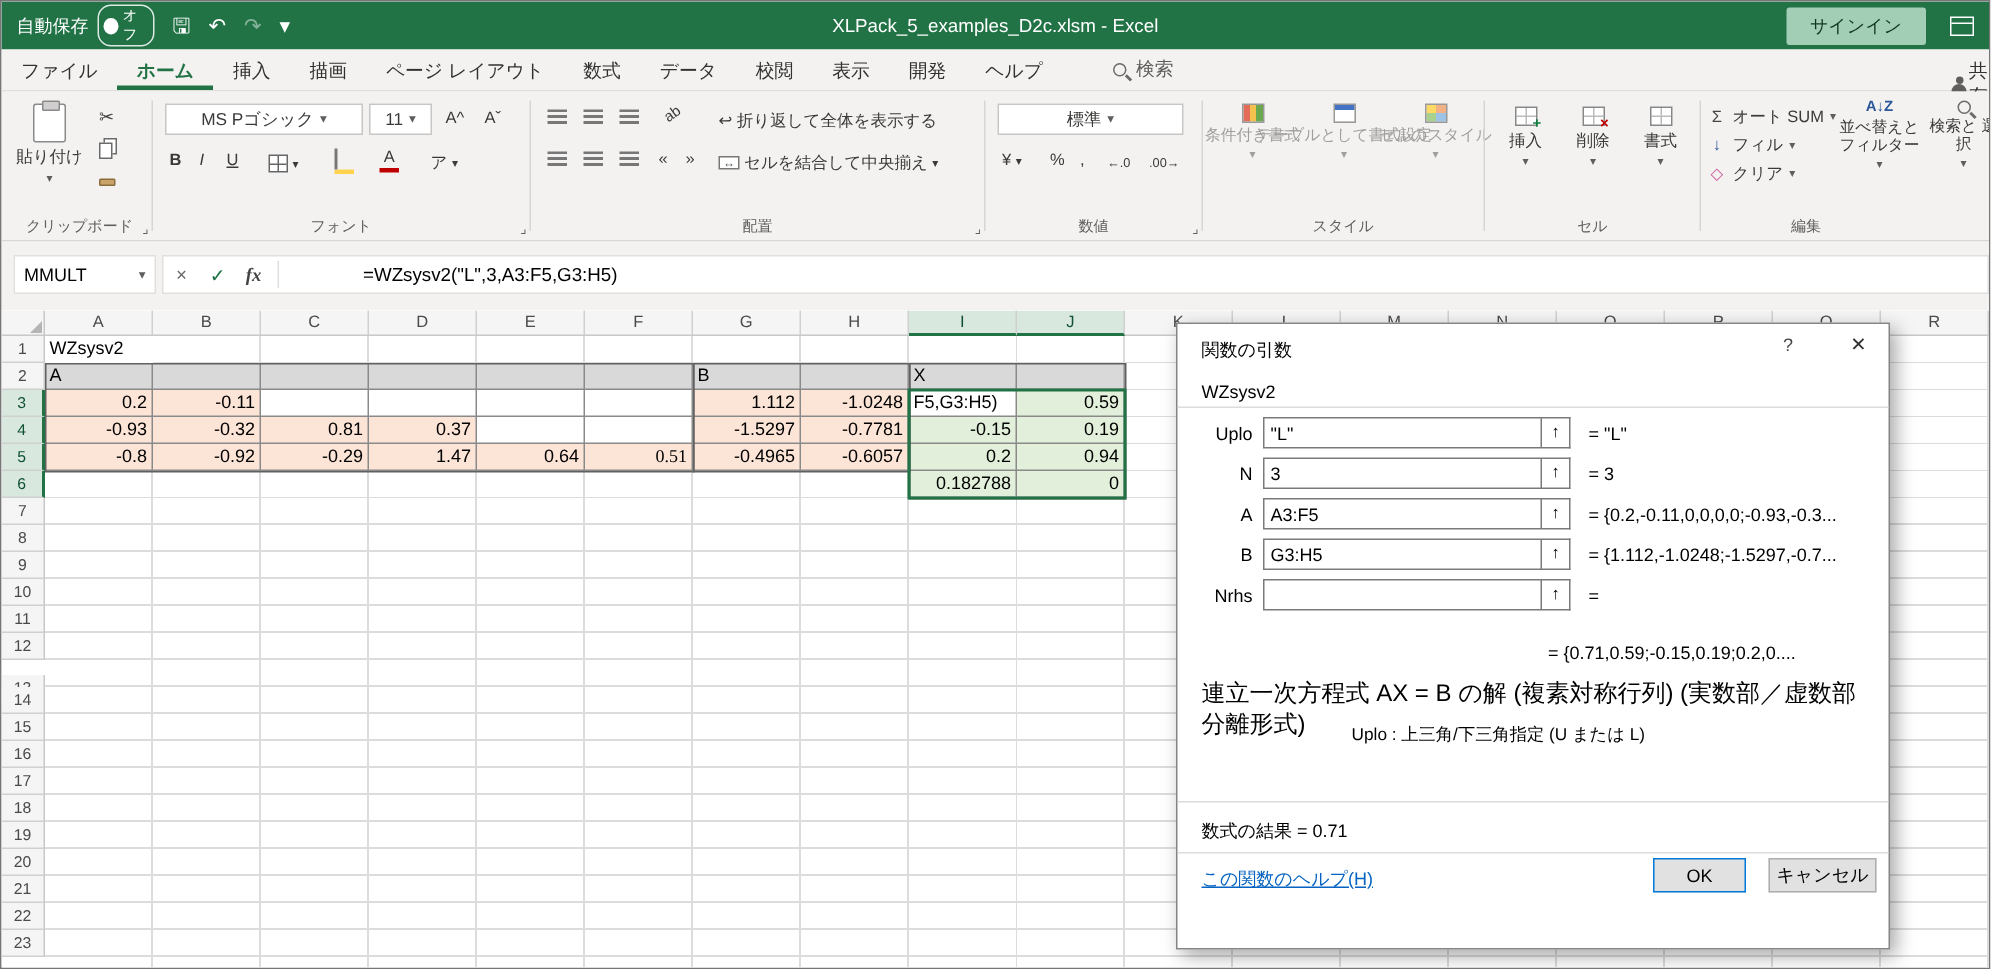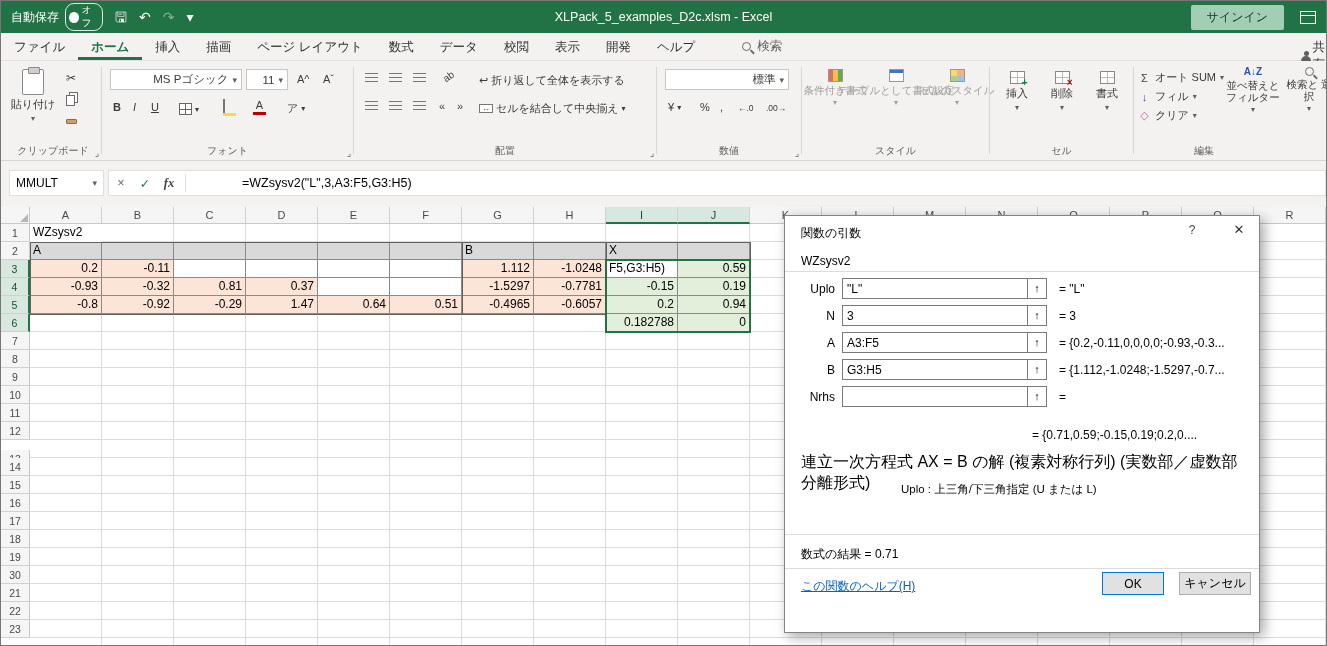--- a/index.html
+++ b/index.html
@@ -35,21 +35,21 @@
   .person::after{content:"";position:absolute;left:0;top:5px;width:10px;height:5px;border-radius:5px 5px 0 0;background:#5f5e5c;}
 
   
   .ribbon{position:absolute;top:60px;left:0;right:0;height:100px;background:#f3f2f1;border-bottom:1px solid #d8d6d4;font-size:11px;color:#3b3a39;}
   .group{position:absolute;top:0;bottom:0;}
   .glabel{position:absolute;bottom:2px;left:0;right:0;text-align:center;color:#605e5c;font-size:10px;white-space:nowrap;}
   .launcher{position:absolute;right:2px;bottom:2px;font-size:9px;color:#605e5c;}
   .gsep{position:absolute;top:6px;bottom:6px;width:1px;background:#d8d6d4;}
   .rbtn{position:absolute;display:flex;align-items:center;gap:3px;padding:2px 3px;border-radius:2px;white-space:nowrap;color:#3b3a39;}
   .vbig{flex-direction:column;justify-content:flex-start;text-align:center;gap:2px;}
-  .combo{background:#fff;border:1px solid #c8c6c4;height:21px;display:flex;align-items:center;justify-content:flex-end;padding:0 4px;font-size:11.5px;position:absolute;}
+  .combo{background:#fff;border:1px solid #c8c6c4;height:21px;display:flex;align-items:center;justify-content:center;padding:0 4px;font-size:11.5px;position:absolute;}
   .combo .dd{color:#605e5c;font-size:9px;margin-left:4px;}
   .dis{color:#a19f9d;}
   .icb{font-size:12px;}
   .ic-grid{width:13px;height:12px;border:1px solid #666;background:
      linear-gradient(#666,#666) center/100% 1px no-repeat,
      linear-gradient(#666,#666) center/1px 100% no-repeat,#fff;}
   .ic-lines{width:13px;height:10px;background:repeating-linear-gradient(to bottom,#777 0 1.5px,transparent 1.5px 4px);}
   .ic-bucket{width:13px;height:8px;border:1px solid #777;background:#fff;}
   .clrbar{display:block;width:13px;height:3px;margin-top:1px;}
   .cb-y{background:#ffd34d;} .cb-r{background:#c00000;}
@@ -432,21 +432,21 @@
         <div class="rowhdr" style="top: 179px;">10</div>
         <div class="rowhdr" style="top: 197px;">11</div>
         <div class="rowhdr" style="top: 215px;">12</div>
         <div class="rowhdr" style="top: 243px;">13</div>
         <div class="rowhdr" style="top: 251px;">14</div>
         <div class="rowhdr" style="top: 269px;">15</div>
         <div class="rowhdr" style="top: 287px;">16</div>
         <div class="rowhdr" style="top: 305px;">17</div>
         <div class="rowhdr" style="top: 323px;">18</div>
         <div class="rowhdr" style="top: 341px;">19</div>
-        <div class="rowhdr" style="top: 359px;">30</div>
+        <div class="rowhdr" style="top: 359px;">20</div>
         <div class="rowhdr" style="top: 377px;">21</div>
         <div class="rowhdr" style="top: 395px;">22</div>
         <div class="rowhdr" style="top: 413px;">23</div>
       </div>
     <div id="cells">
         <div class="cell bg-none al" style="left: 29px; top: 17px;">WZsysv2</div>
         <div class="cell bg-gray boxed al" style="left: 29px; top: 35px;">A</div>
         <div class="cell bg-gray boxed" style="left: 101px; top: 35px;"></div>
         <div class="cell bg-gray boxed" style="left: 173px; top: 35px;"></div>
         <div class="cell bg-gray boxed" style="left: 245px; top: 35px;"></div>
@@ -474,21 +474,21 @@
         <div class="cell bg-none boxed" style="left: 389px; top: 71px;"></div>
         <div class="cell bg-peach boxed" style="left: 461px; top: 71px;">-1.5297</div>
         <div class="cell bg-peach boxed" style="left: 533px; top: 71px;">-0.7781</div>
         <div class="cell bg-green boxed" style="left: 605px; top: 71px;">-0.15</div>
         <div class="cell bg-green boxed" style="left: 677px; top: 71px;">0.19</div>
         <div class="cell bg-peach boxed" style="left: 29px; top: 89px;">-0.8</div>
         <div class="cell bg-peach boxed" style="left: 101px; top: 89px;">-0.92</div>
         <div class="cell bg-peach boxed" style="left: 173px; top: 89px;">-0.29</div>
         <div class="cell bg-peach boxed" style="left: 245px; top: 89px;">1.47</div>
         <div class="cell bg-peach boxed" style="left: 317px; top: 89px;">0.64</div>
-        <div class="cell bg-peach boxed" style="left: 389px; top: 89px;">0.51</div>
+        <div class="cell bg-peach boxed" style="left: 389px; top: 89px; font-family: Liberation Serif, serif;">0.51</div>
         <div class="cell bg-peach boxed" style="left: 461px; top: 89px;">-0.4965</div>
         <div class="cell bg-peach boxed" style="left: 533px; top: 89px;">-0.6057</div>
         <div class="cell bg-green boxed" style="left: 605px; top: 89px;">0.2</div>
         <div class="cell bg-green boxed" style="left: 677px; top: 89px;">0.94</div>
         <div class="cell bg-green boxed" style="left: 605px; top: 107px;">0.182788</div>
         <div class="cell bg-green boxed" style="left: 677px; top: 107px;">0</div>
       </div>
     <div class="rangebox" style="left:29px;top:35px;width:433px;height:73px;"></div>
     <div class="rangebox" style="left:461px;top:35px;width:145px;height:73px;"></div>
     <div class="rangebox" style="left:605px;top:35px;width:145px;height:91px;"></div>

